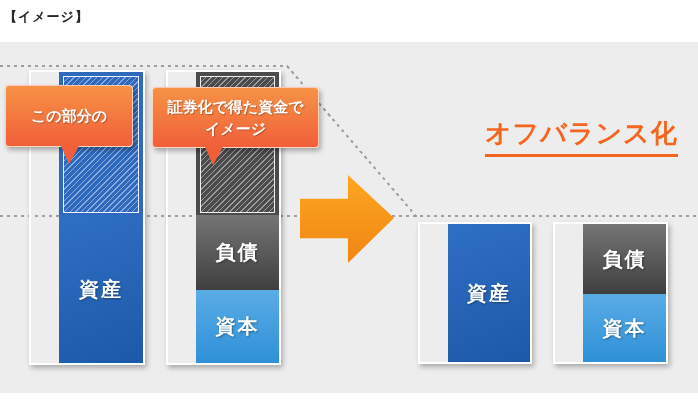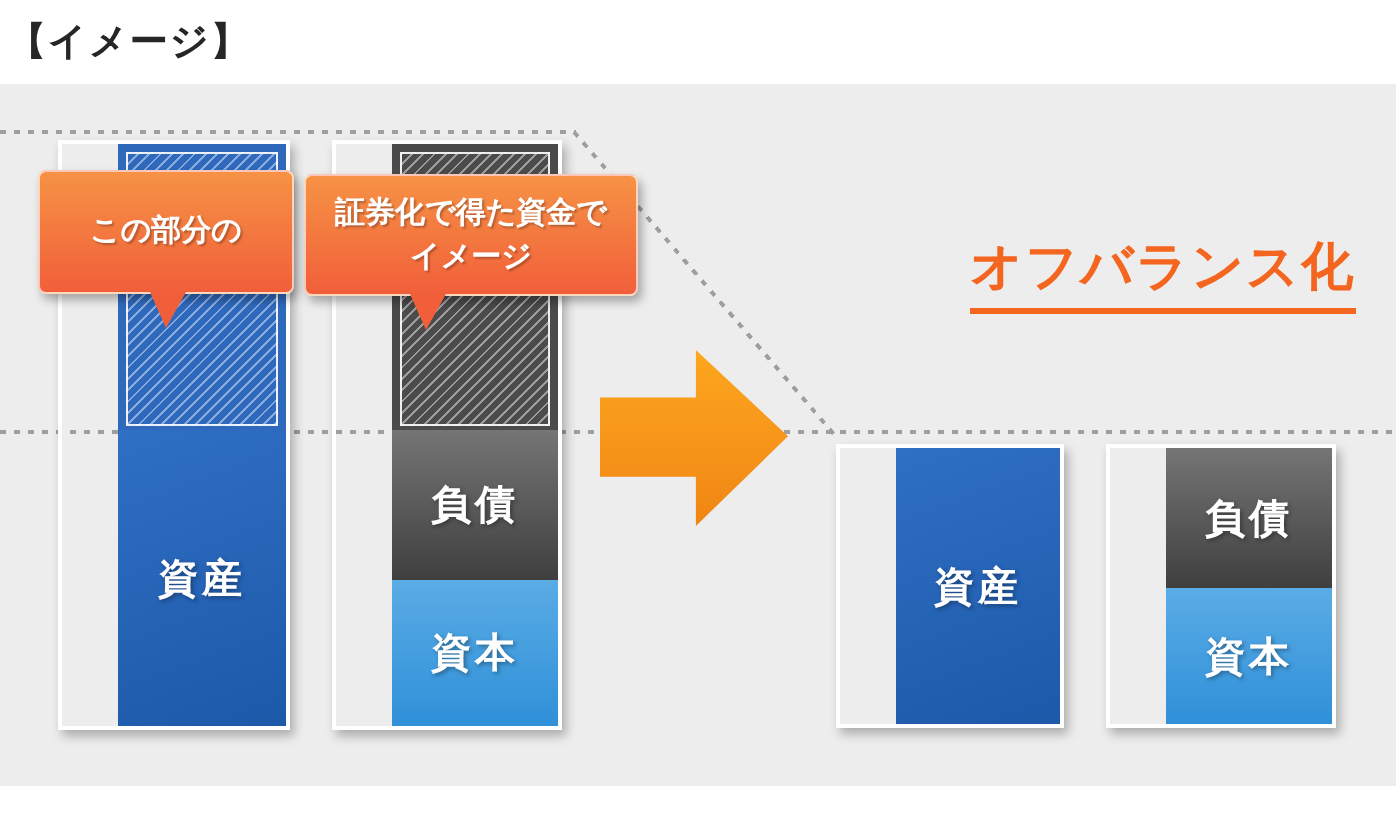--- a/index.html
+++ b/index.html
@@ -3,21 +3,21 @@
 <meta charset="utf-8">
 <style>
   * { margin:0; padding:0; box-sizing:border-box; }
   html,body { background:#fff; }
   body { font-family:"Liberation Sans","DejaVu Sans",sans-serif; }
   .canvas {
     position:relative; width:698px; height:414px; background:#fff; overflow:hidden;
   }
   .page-title {
     position:absolute; left:4px; top:8px;
-    font-size:19px; font-weight:bold; color:var(--title-color,#262626); letter-spacing:1px;
+    font-size:13px; font-weight:bold; color:var(--title-color,#262626); letter-spacing:1px;
   }
   .stage {
     position:absolute; left:0; top:42px; width:698px; height:351px;
     background:var(--stage-bg,#ededed);
   }
   
   .dotline {
     position:absolute; height:2px;
     background:repeating-linear-gradient(90deg, var(--dot-gray,#9e9e9e) 0 3px, transparent 3px 7px);
   }
@@ -66,21 +66,21 @@
   
   .callout {
     position:absolute; border-radius:4px;
     background:linear-gradient(180deg, var(--callout-top) 0%, var(--callout-bottom) 100%);
     border:1px solid rgba(255,255,255,0.65);
     box-shadow:2px 3px 5px rgba(0,0,0,0.3);
     color:#fff; font-weight:bold; font-size:15px; line-height:22px; text-align:center;
     display:flex; flex-direction:column; justify-content:center;
     text-shadow:1px 1px 1px rgba(0,0,0,0.25);
   }
-  .callout-1 { left:19px;   top:85px; width:128px; height:62px; }
+  .callout-1 { left:5px;   top:85px; width:128px; height:62px; }
   .callout-2 { left:152px; top:87px; width:167px; height:61px; }
   .callout-tail {
     position:absolute; top:100%; width:0; height:0;
     border-left:8px solid transparent; border-right:10px solid transparent;
     border-top:18px solid var(--callout-bottom);
   }
   .callout-1 .callout-tail { left:55px; }
   .callout-2 .callout-tail { left:52px; }
 
   

